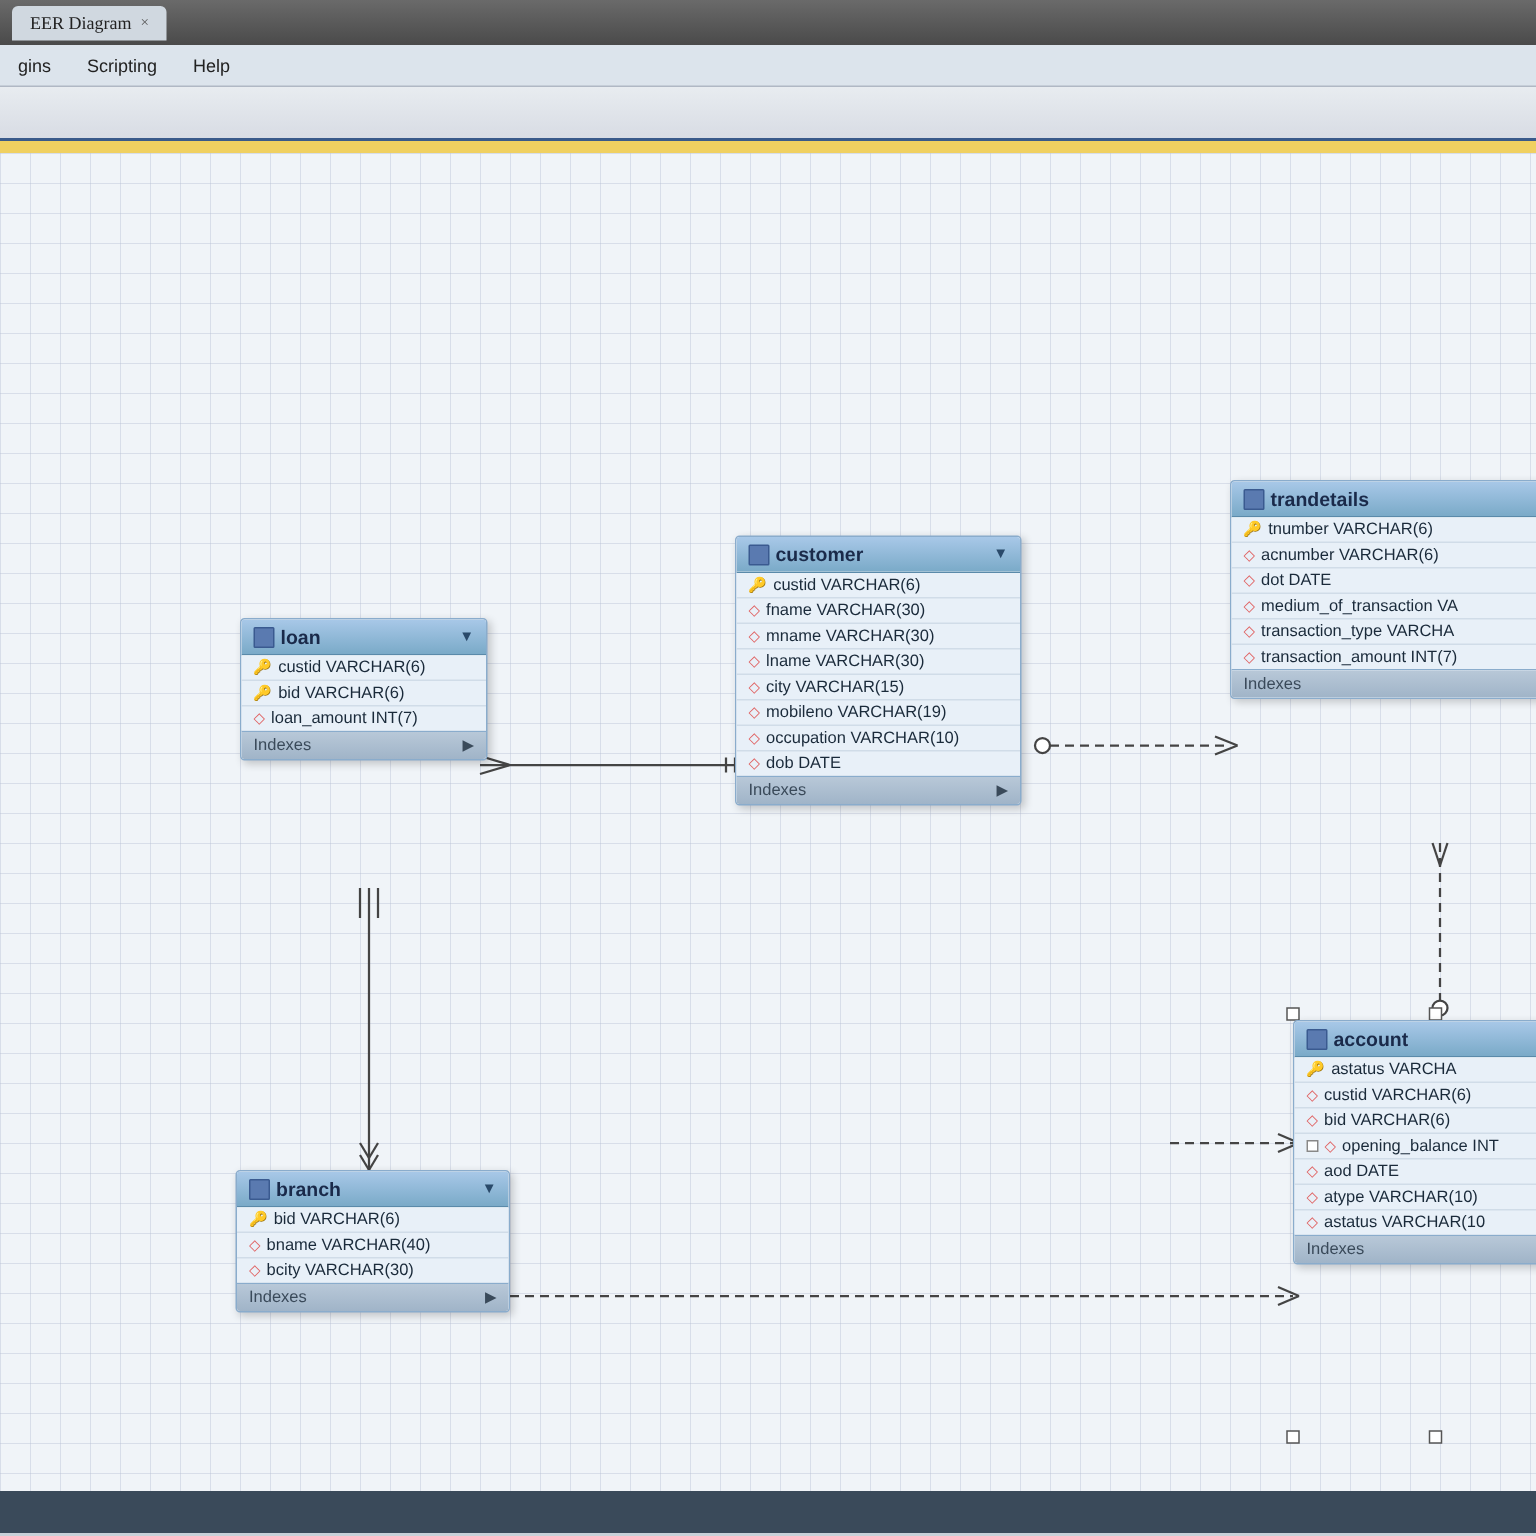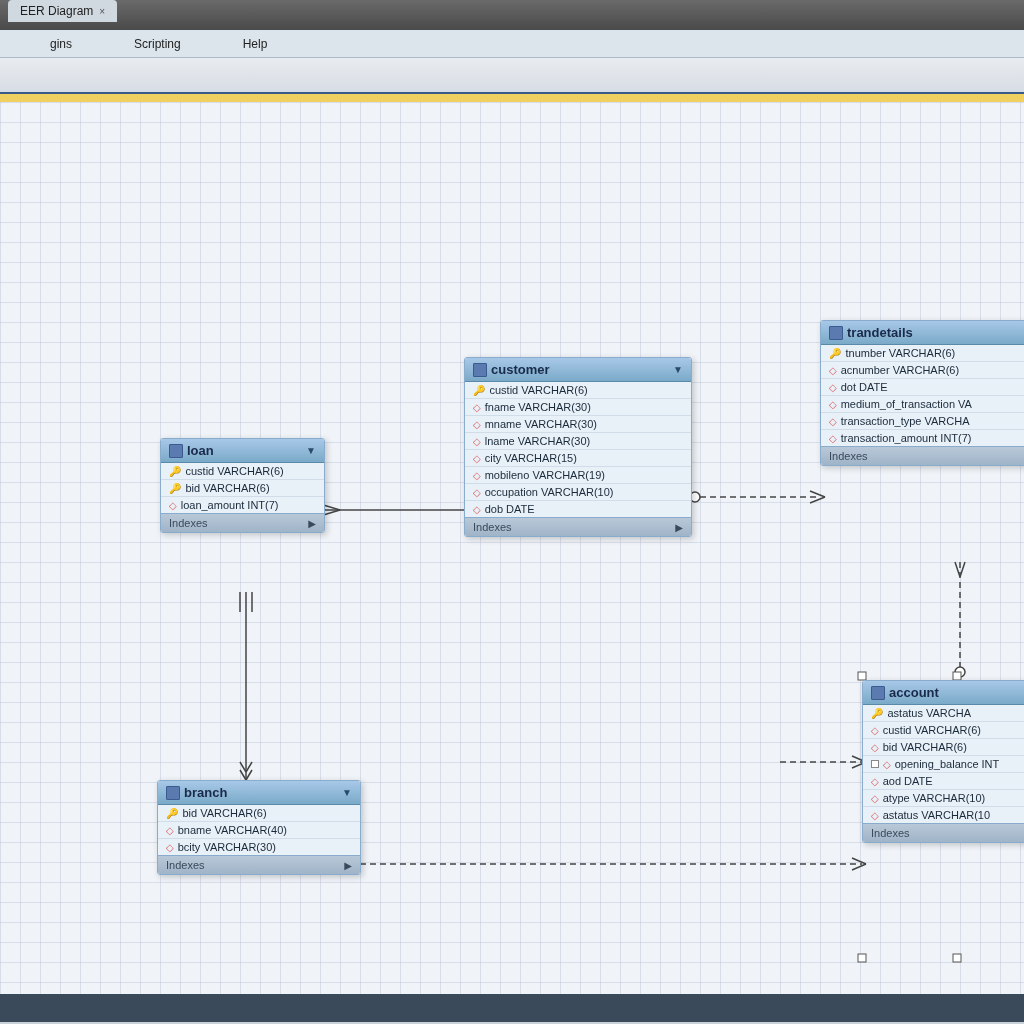--- a/index.html
+++ b/index.html
@@ -10,22 +10,23 @@
       font-family: Arial, sans-serif;
       font-size: 12px;
       background: #c8d0d8;
     }
 
     
     .title-bar {
       height: 30px;
       background: linear-gradient(to bottom, #6a6a6a, #4a4a4a);
       display: flex;
-      align-items: flex-start;
-      padding: 0 8px;
+      align-items: center;
+      padding: 12px 8px;
+      font-family: Liberation Serif, serif;
     }
     .tab {
       background: #d0d8e0;
       border-radius: 4px 4px 0 0;
       padding: 4px 12px;
       font-size: 12px;
       color: #222;
       display: flex;
       align-items: center;
       gap: 6px;
@@ -44,21 +45,20 @@
       align-items: center;
       padding: 0 8px;
       gap: 16px;
       border-bottom: 1px solid #b0b8c4;
     }
     .menu-item {
       font-size: 12px;
       color: #222;
       cursor: pointer;
       padding: 2px 4px;
-      margin-left: 38px;
     }
 
     
     .toolbar {
       height: 36px;
       background: linear-gradient(to bottom, #e8ecf0, #d8dce4);
       border-bottom: 2px solid #3a5a8a;
     }
     .yellow-bar {
       height: 8px;
@@ -244,21 +244,21 @@
 
     <line x1="780" y1="660" x2="862" y2="660" stroke="#444" stroke-width="1.5" stroke-dasharray="6,4"></line>
 
     <line x1="852" y1="654" x2="866" y2="660" stroke="#444" stroke-width="1.5"></line>
     <line x1="852" y1="666" x2="866" y2="660" stroke="#444" stroke-width="1.5"></line>
 
     <rect x="858" y="852" width="8" height="8" fill="white" stroke="#555" stroke-width="1"></rect>
     <rect x="953" y="852" width="8" height="8" fill="white" stroke="#555" stroke-width="1"></rect>
   </svg>
 
-  <div class="db-table" style="left:160px; top:336px; width:165px;">
+  <div class="db-table" style="left:160px; top:310px; width:165px;">
     <div class="table-header">
       <div class="table-header-left">
         <span class="table-icon"></span>
         <span>loan</span>
       </div>
       <span class="table-arrow">▼</span>
     </div>
     <div class="table-body">
       <div class="table-row">
         <span class="key-icon">🔑</span>
@@ -272,21 +272,21 @@
         <span class="diamond-icon">◇</span>
         <span>loan_amount INT(7)</span>
       </div>
     </div>
     <div class="indexes-bar">
       <span>Indexes</span>
       <span class="indexes-arrow">▶</span>
     </div>
   </div>
 
-  <div class="db-table" style="left:464px; top:255px; width:228px;">
+  <div class="db-table" style="left:490px; top:255px; width:191px;">
     <div class="table-header">
       <div class="table-header-left">
         <span class="table-icon"></span>
         <span>customer</span>
       </div>
       <span class="table-arrow">▼</span>
     </div>
     <div class="table-body">
       <div class="table-row">
         <span class="key-icon">🔑</span>
@@ -358,21 +358,21 @@
       <div class="table-row">
         <span class="diamond-icon">◇</span>
         <span>transaction_amount INT(7)</span>
       </div>
     </div>
     <div class="indexes-bar">
       <span>Indexes</span>
     </div>
   </div>
 
-  <div class="db-table" style="left:157px; top:678px; width:204px;">
+  <div class="db-table" style="left:157px; top:678px; width:183px;">
     <div class="table-header">
       <div class="table-header-left">
         <span class="table-icon"></span>
         <span>branch</span>
       </div>
       <span class="table-arrow">▼</span>
     </div>
     <div class="table-body">
       <div class="table-row">
         <span class="key-icon">🔑</span>

